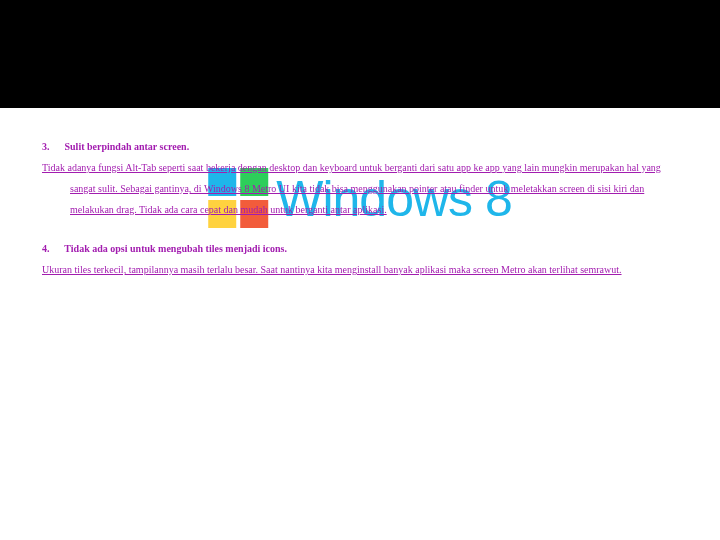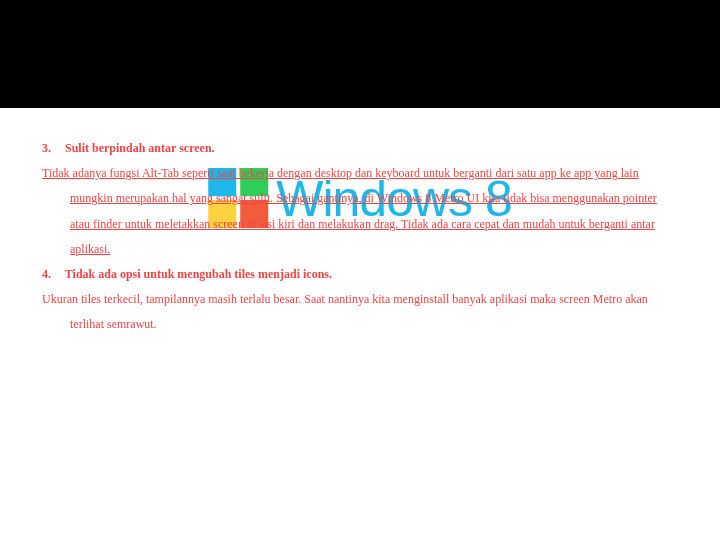--- a/index.html
+++ b/index.html
@@ -48,29 +48,29 @@
   .wm-text {
     font-family: 'Segoe UI', Arial, sans-serif;
     font-size: 50px;
     font-weight: 300;
     color: #1fb6ea;
     letter-spacing: -1px;
   }
   .content {
     position: relative;
     z-index: 1;
-    font-size: 12px;
+    font-size: 10px;
     line-height: 2.1;
-    color: #ef4444;
+    color: #a21caf;
   }
   .item-head {
     font-weight: bold;
     margin-top: 0;
   }
-  .item-head.second { }
+  .item-head.second { margin-top: 18px; }
   .num { display: inline-block; width: 20px; }
   .para-start { padding-left: 0; }
 </style>
 </head>
 <body>
 
 <div class="slide">
 
   <div class="watermark">
     <div class="flag">
@@ -92,19 +92,19 @@
       <div class="para-start" style="text-indent:0;text-decoration:underline;">
         <span style="display:block; padding-left:28px; text-indent:-28px; margin-left:0;">Tidak adanya fungsi Alt-Tab seperti saat bekerja dengan desktop dan keyboard untuk berganti dari satu app ke app yang lain mungkin merupakan hal yang sangat sulit. Sebagai gantinya, di Windows 8 Metro UI kita tidak bisa menggunakan pointer atau finder untuk meletakkan screen di sisi kiri dan melakukan drag. Tidak ada cara cepat dan mudah untuk berganti antar aplikasi.</span>
       </div>
     </div>
 
     <div class="item-head second">
       <span class="num">4.</span>
       <span>Tidak ada opsi untuk mengubah tiles menjadi icons.</span>
     </div>
     <div>
-      <div style="padding-left:28px; text-indent:-28px;">
+      <div style="padding-left:28px; text-indent:-28px;text-decoration:underline;">
         <span>Ukuran  tiles terkecil, tampilannya masih terlalu besar. Saat nantinya kita menginstall banyak aplikasi maka screen Metro akan terlihat semrawut.</span>
       </div>
     </div>
 
   </div>
 </div>
 
 </body></html>

